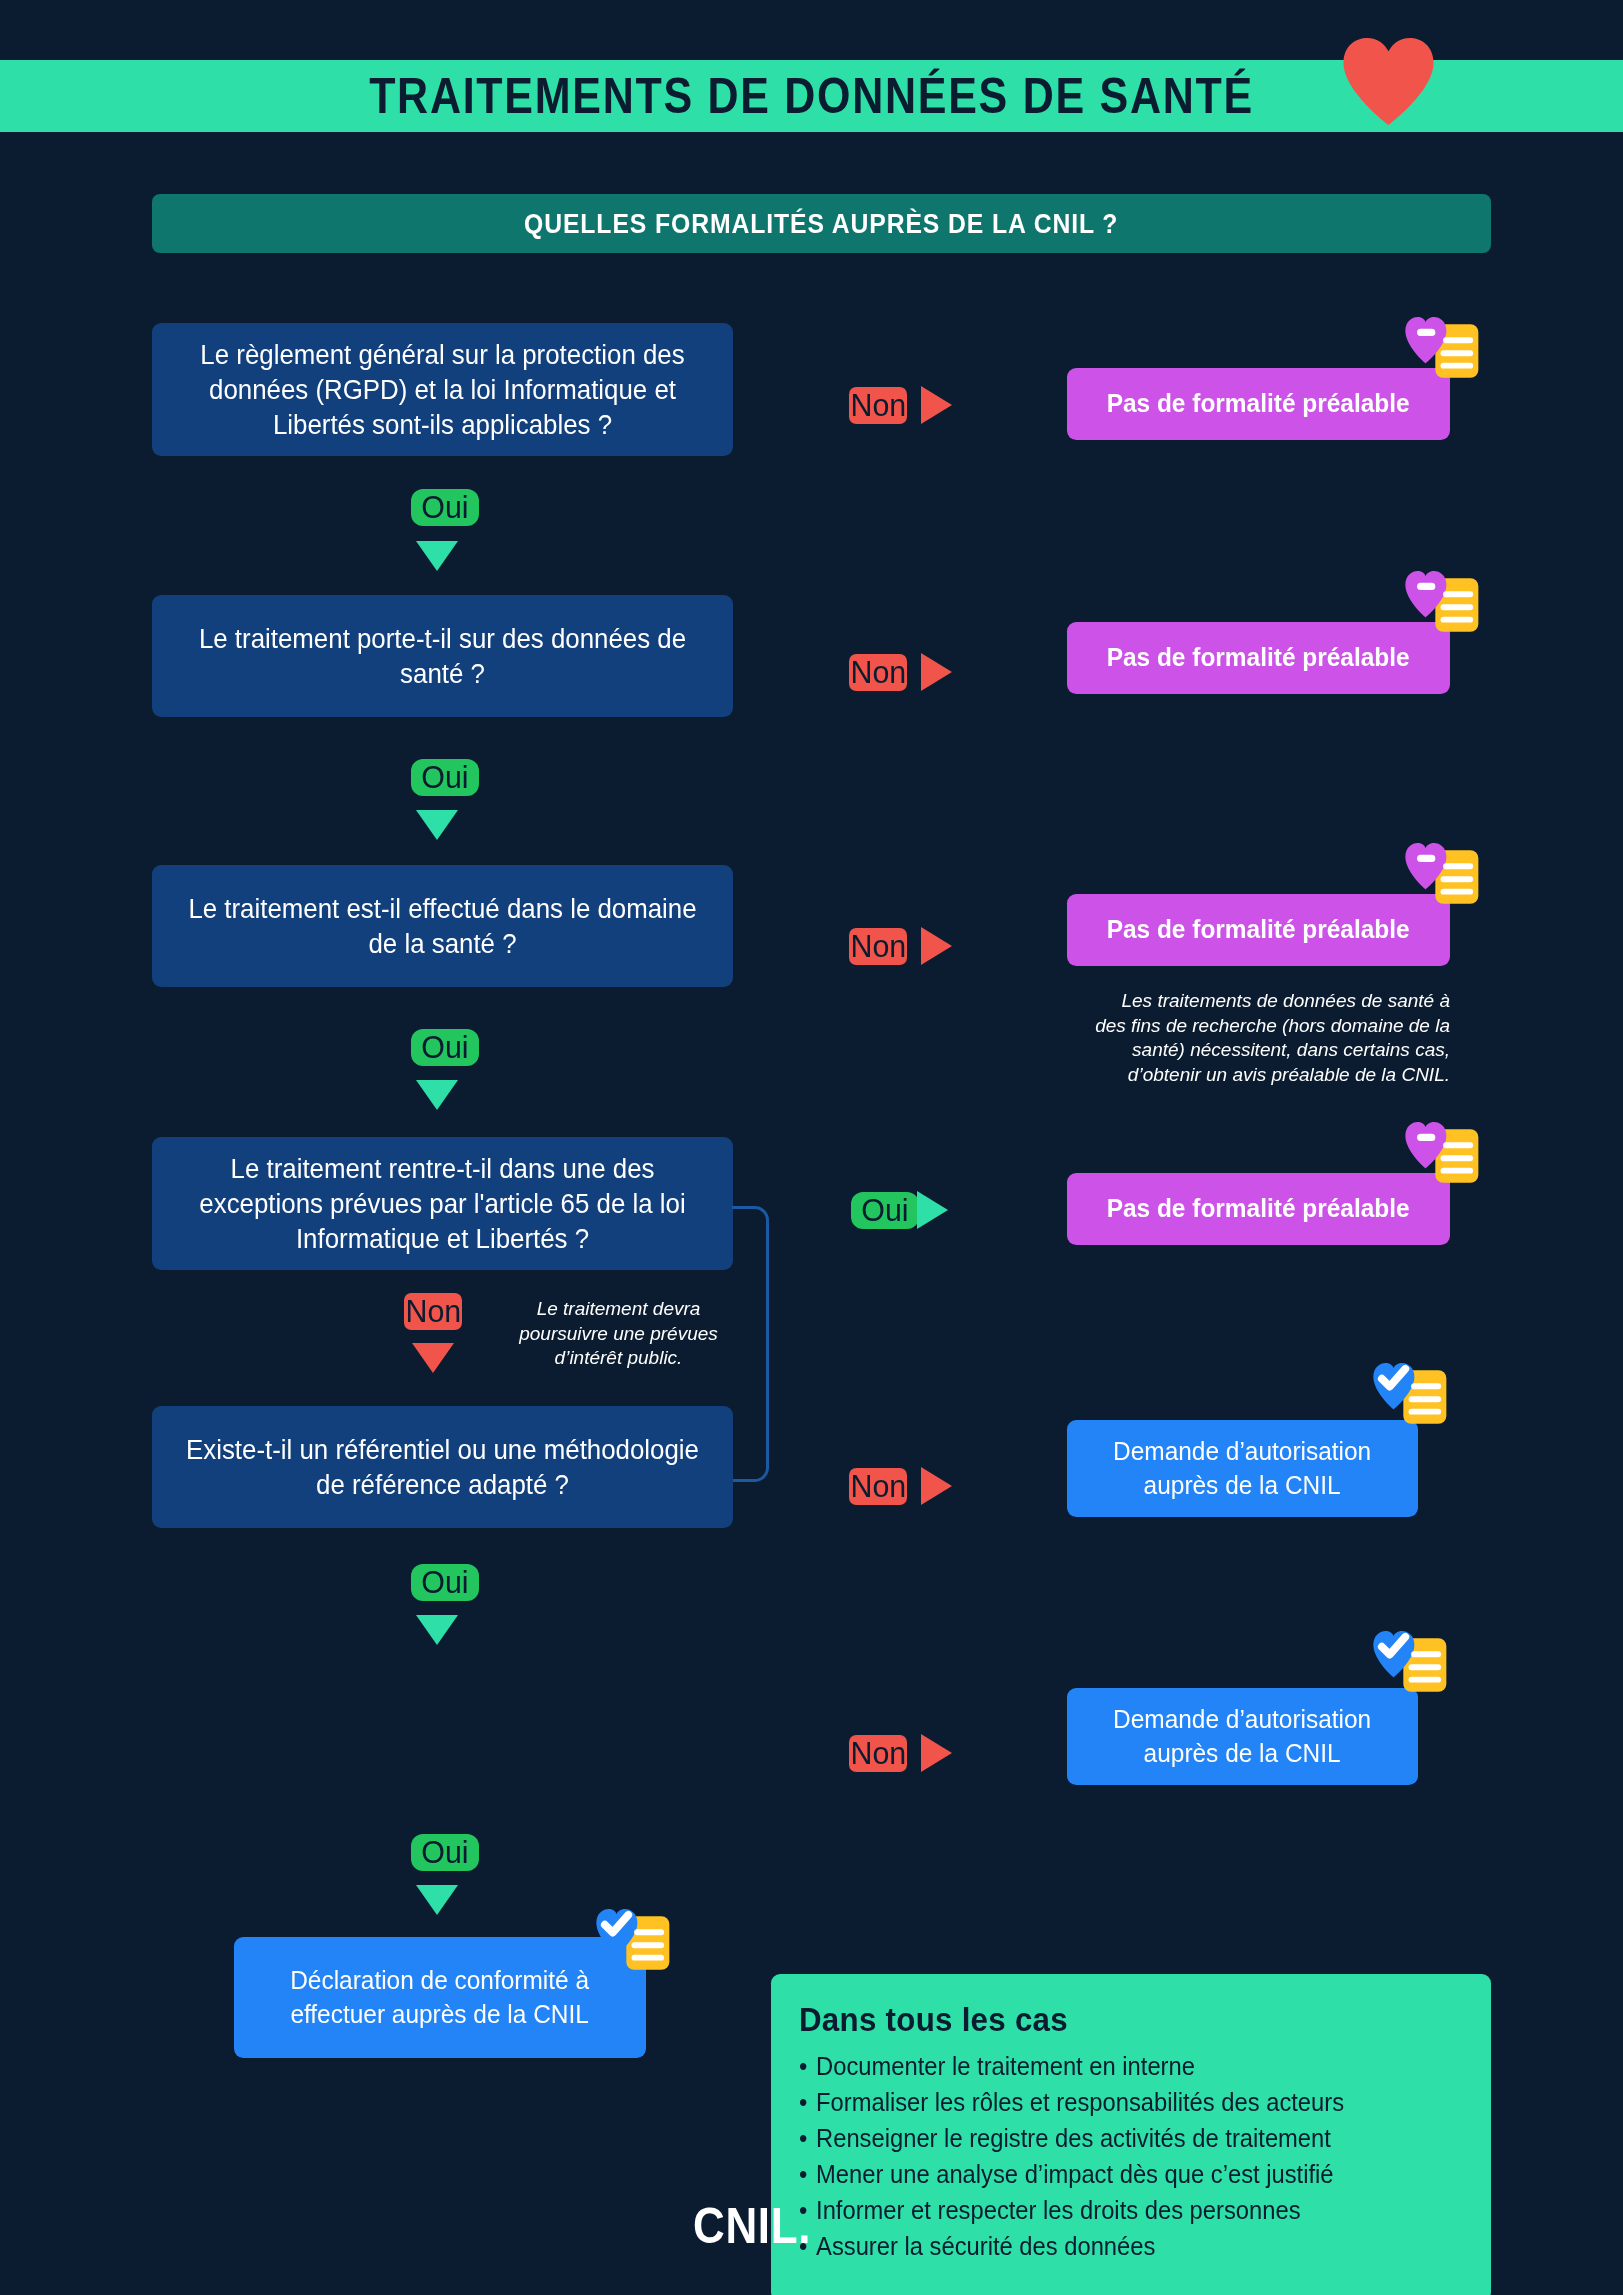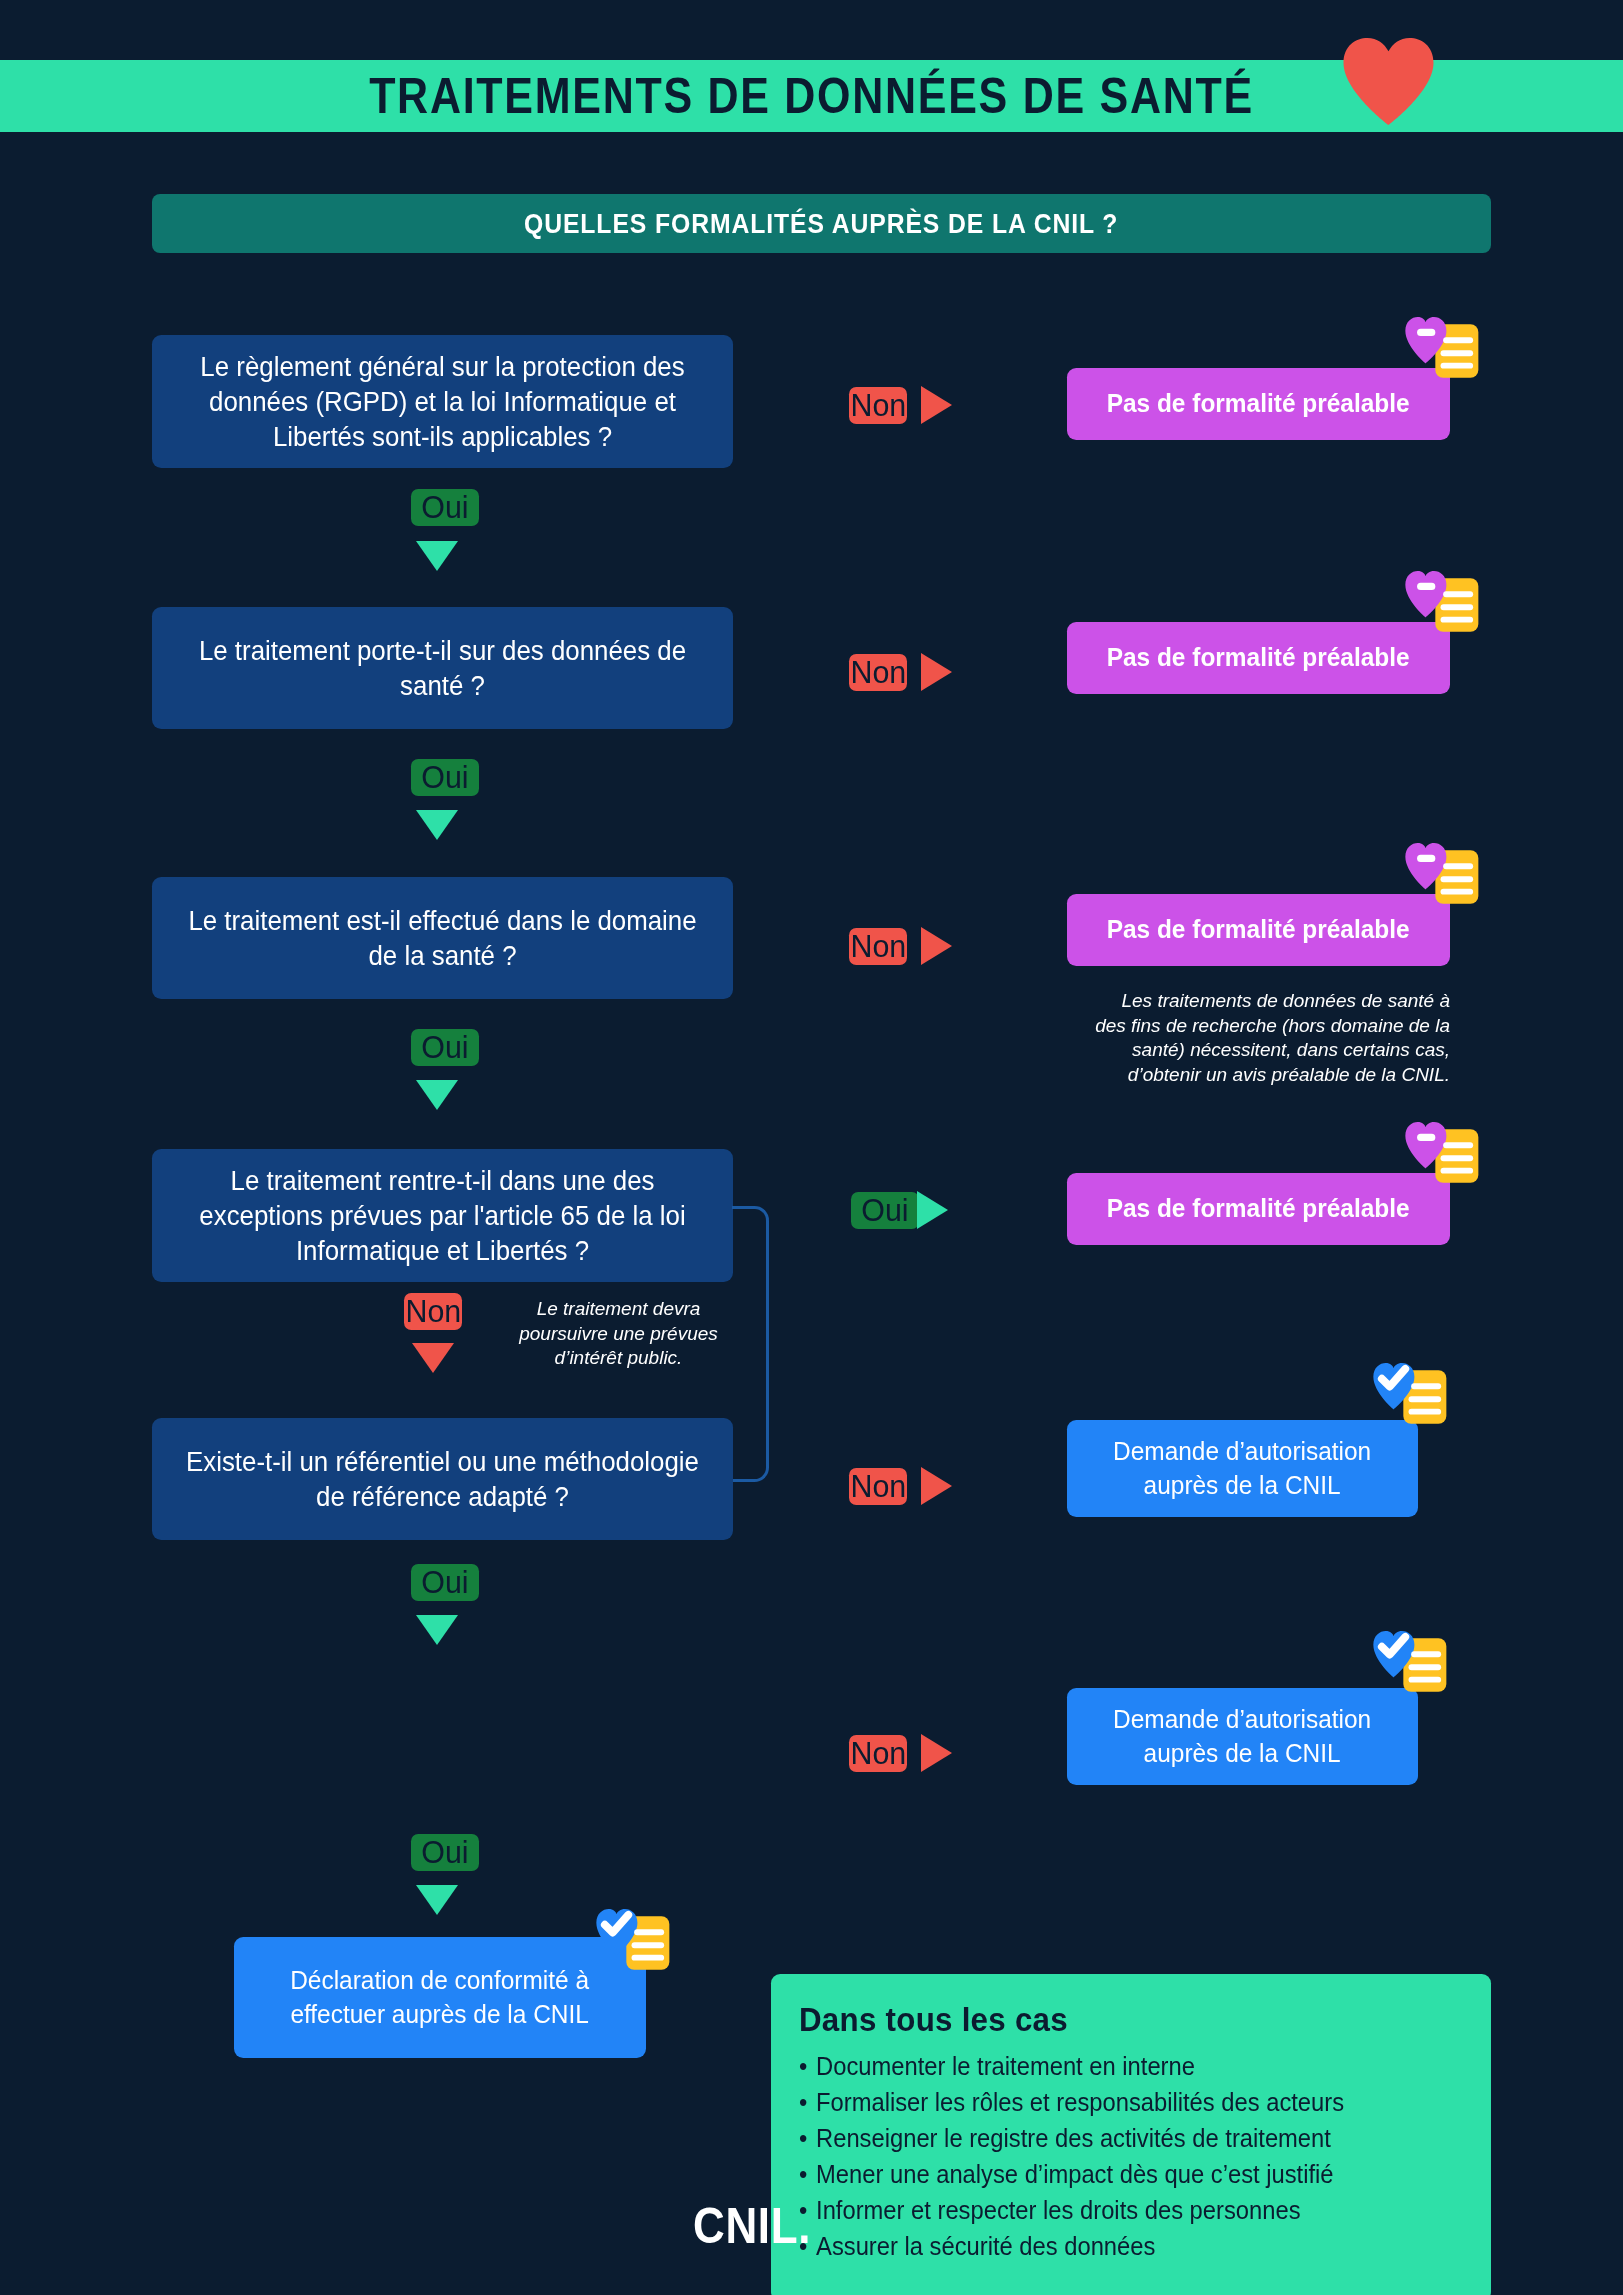--- a/index.html
+++ b/index.html
@@ -44,21 +44,21 @@
 
   
   .qbox{
     position:absolute;left:152px;width:581px;
     background:#12407d;border-radius:9.2px;
     display:flex;align-items:center;justify-content:center;
     text-align:center;
     color:#ffffff;
     font-size:27.5px;line-height:1.28;
     font-family:"Liberation Sans Narrow","Liberation Sans",sans-serif;
-    padding:0 17px;box-sizing:border-box;margin-top:12px;
+    padding:0 17px;box-sizing:border-box;
   }
   .qbox span{transform:scaleX(.94);display:inline-block;}
 
   
   .obox{
     position:absolute;border-radius:9.2px;
     display:flex;align-items:center;justify-content:center;
     text-align:center;color:#ffffff;
     font-size:26px;line-height:1.28;
     font-family:"Liberation Sans Narrow","Liberation Sans",sans-serif;
@@ -71,21 +71,21 @@
   
   .badge{
     position:absolute;border-radius:7.2px;
     display:flex;align-items:center;justify-content:center;
     color:#0b1c30;font-size:32px;
     font-family:"Liberation Sans Narrow","Liberation Sans",sans-serif;
     height:37px;
   }
   .badge span{transform:scaleX(.95);display:inline-block;}
   .badge.no{background:#f0544a;width:58px;}
-  .badge.yes{background:#15803d;width:68px;}
+  .badge.yes{background:#22c55e;width:68px;border-radius:12px;}
 
   
   .arrow-r{position:absolute;width:0;height:0;
     border-top:19.6px solid transparent;border-bottom:19.6px solid transparent;}
   .arrow-r.red{border-left:31px solid #f0544a;}
   .arrow-r.green{border-left:31px solid #2ee0a8;}
   .arrow-d{position:absolute;width:0;height:0;
     border-left:21px solid transparent;border-right:21px solid transparent;}
   .arrow-d.green{border-top:30px solid #2ee0a8;}
   .arrow-d.red{border-top:30px solid #f0544a;}

